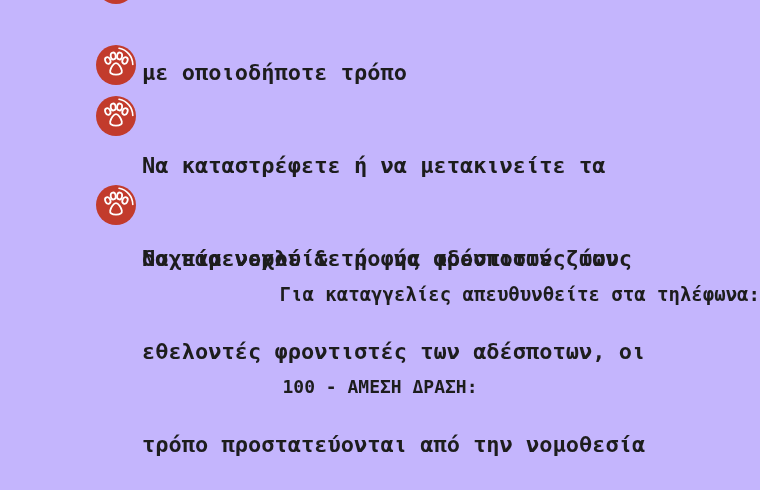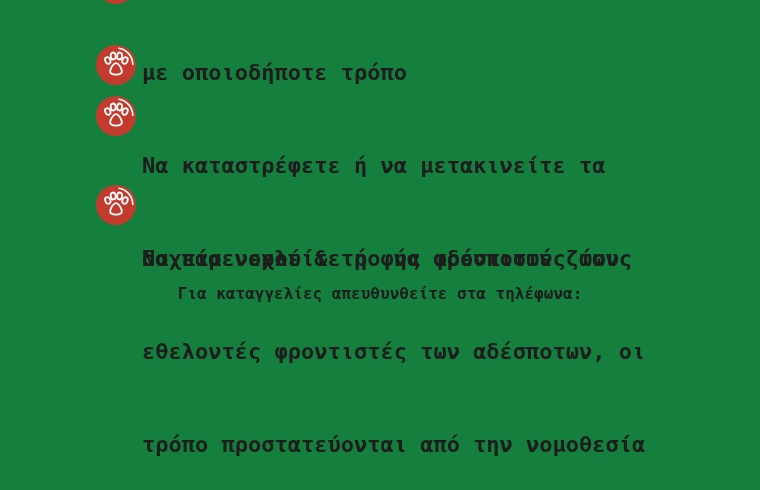--- a/index.html
+++ b/index.html
@@ -1,20 +1,20 @@
 <!DOCTYPE html>
 <html><head>
 <meta charset="utf-8">
 <style>
   html, body { margin: 0; padding: 0; background: #ffffff; }
   .poster {
     position: relative;
     width: 760px;
     height: 490px;
-    background: #15803d;
+    background: #c4b5fd;
     overflow: hidden;
     font-family: "DejaVu Sans Mono", "Liberation Mono", monospace;
     font-weight: bold;
     color: #1d1d1d;
   }
   .paw {
     position: absolute;
     left: 96px;
     width: 40px;
     height: 40px;
@@ -24,22 +24,22 @@
     left: 142px;
     font-size: 22px;
     line-height: 31px;
     white-space: pre;
   }
   .intro {
     position: absolute;
     top: 281px;
     left: 0;
     width: 100%;
-    text-align: center;
-    font-size: 16px;
+    text-align: right;
+    font-size: 19px;
     line-height: 26px;
     white-space: pre;
   }
   .contact-block {
     position: absolute;
     top: 329px;
     left: 0;
     width: 100%;
     text-align: center;
     font-size: 18px;
@@ -108,19 +108,20 @@
 </span>
   <div class="rule-text" style="top:181px">
     <div>Να παρενοχλείτε ή  να φροντιστές τους</div>
     <div>εθελοντές φροντιστές των αδέσποτων, οι</div>
     <div>τρόπο προστατεύονται από την νομοθεσία</div>
   </div>
 
   <div class="intro">Για καταγγελίες απευθυνθείτε στα τηλέφωνα:</div>
 
   <div class="contact-block">
+    <div>100 - ΑΜΕΣΗ ΔΡΑΣΗ:</div>
     
     
     
     
   </div>
 
 </div>
 
 </body></html>

